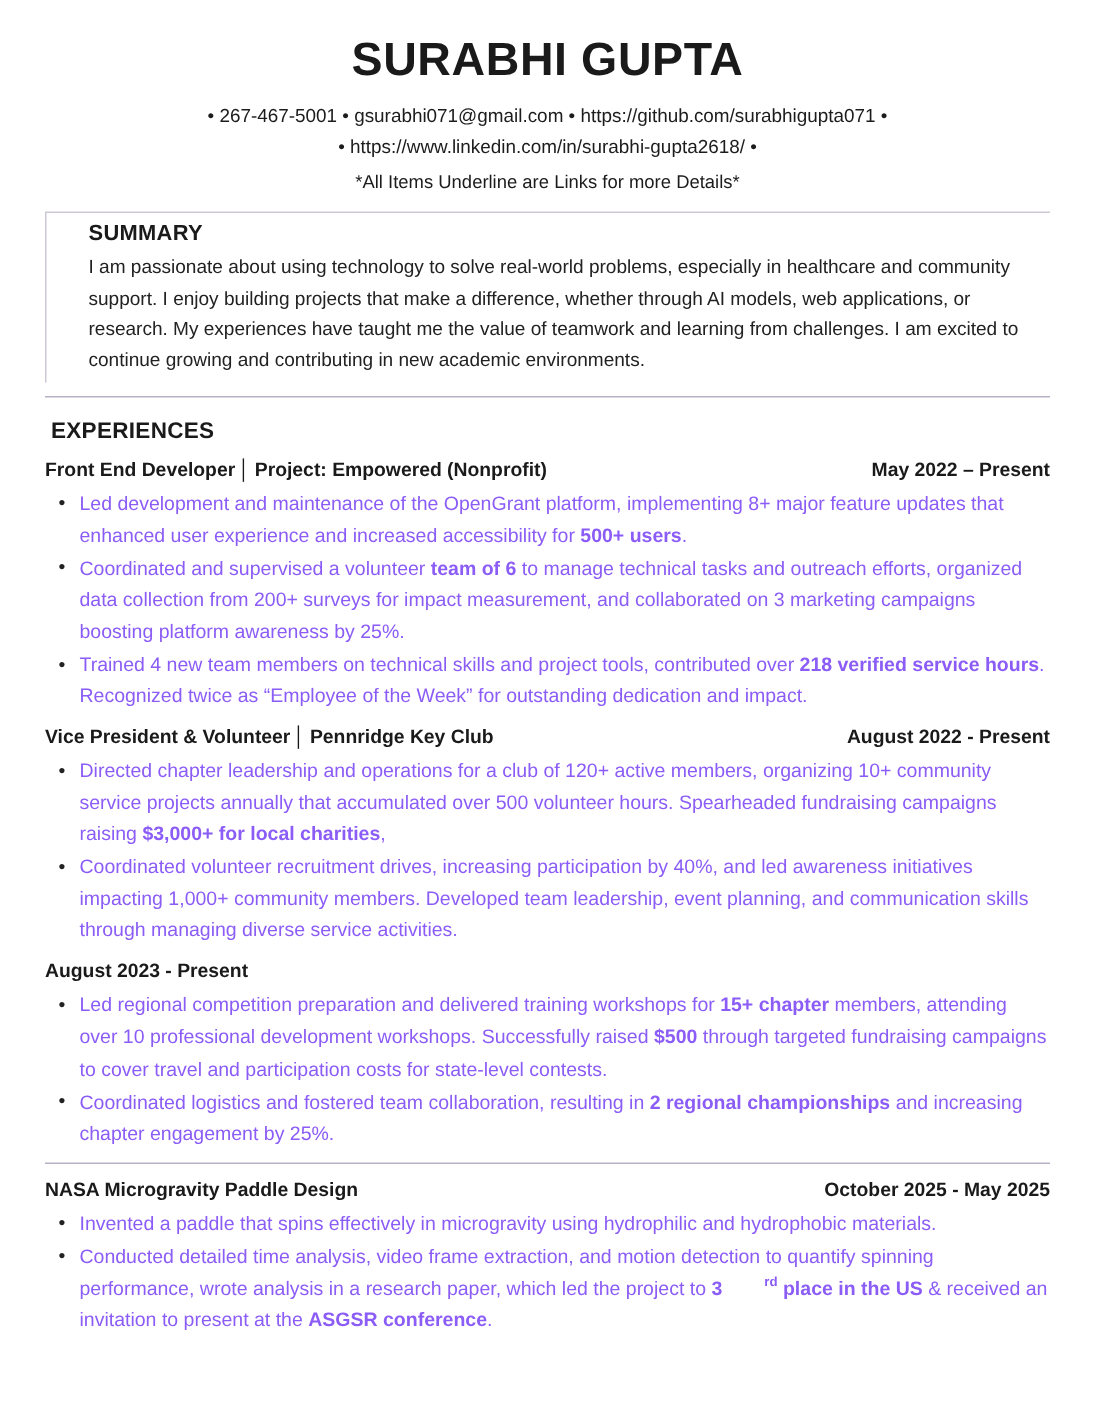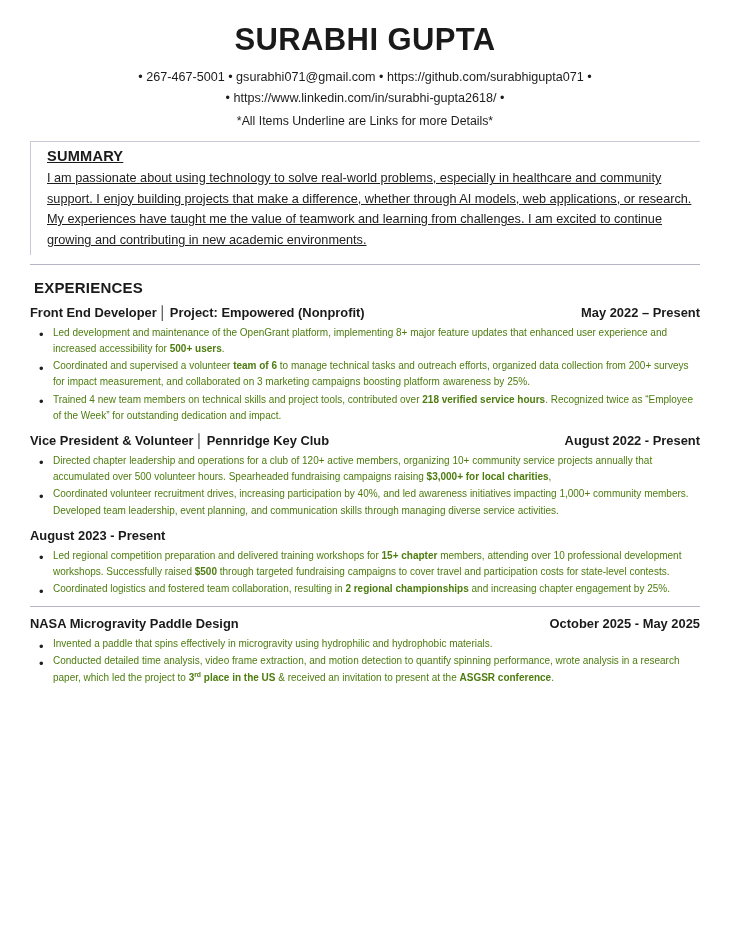--- a/index.html
+++ b/index.html
@@ -46,23 +46,22 @@
   
   .rule {
     border-top: 1.6px solid #b9b2c4;
     margin: 9px 0 0 0;
   }
   .rule.thin { border-top: 1.2px solid #cdc7d6; }
 
   
   .summary-wrap {
     border-left: 1.4px solid #cdc7d6;
-    padding: 4px 0 4px 16px;
+    padding: 4px 0 4px 28px;
     margin-top: 0px;
-    text-decoration: underline;
   }
   .section-title {
     font-size: 14.6px;
     font-weight: bold;
     letter-spacing: 0.2px;
     margin: 2px 0 4px 0;
   }
   .summary-text {
     font-size: 12.7px;
     line-height: 1.63;
@@ -95,35 +94,35 @@
   .entry-date { white-space: nowrap; font-weight: bold; }
 
   ul.bullets {
     list-style: none;
     margin: 5px 0 0 0;
     padding: 0;
   }
   ul.bullets li {
     position: relative;
     padding-left: 23px;
-    font-size: 10px;
+    font-size: 13px;
     line-height: 1.62;
     margin-bottom: 1px;
-    color: #4d7c0f;
+    color: #8b5cf6;
   }
   ul.bullets li::before {
     content: "\2022";
     position: absolute;
     left: 9px;
     top: -0.5px;
     font-size: 13px;
     color: #222;
   }
   b { font-weight: bold; }
-  sup { font-size: 0.68em; vertical-align: super; line-height: 0; }
+  sup { font-size: 0.68em; vertical-align: super; line-height: 0; margin-left: 28px; }
 </style>
 </head>
 <body>
 
 <div class="page">
 
   <div>
     <div class="name">SURABHI GUPTA</div>
     <div class="contact-line">• 267-467-5001 • gsurabhi071@gmail.com • https://github.com/surabhigupta071 •</div>
     <div class="contact-line">• https://www.linkedin.com/in/surabhi-gupta2618/ •</div>

